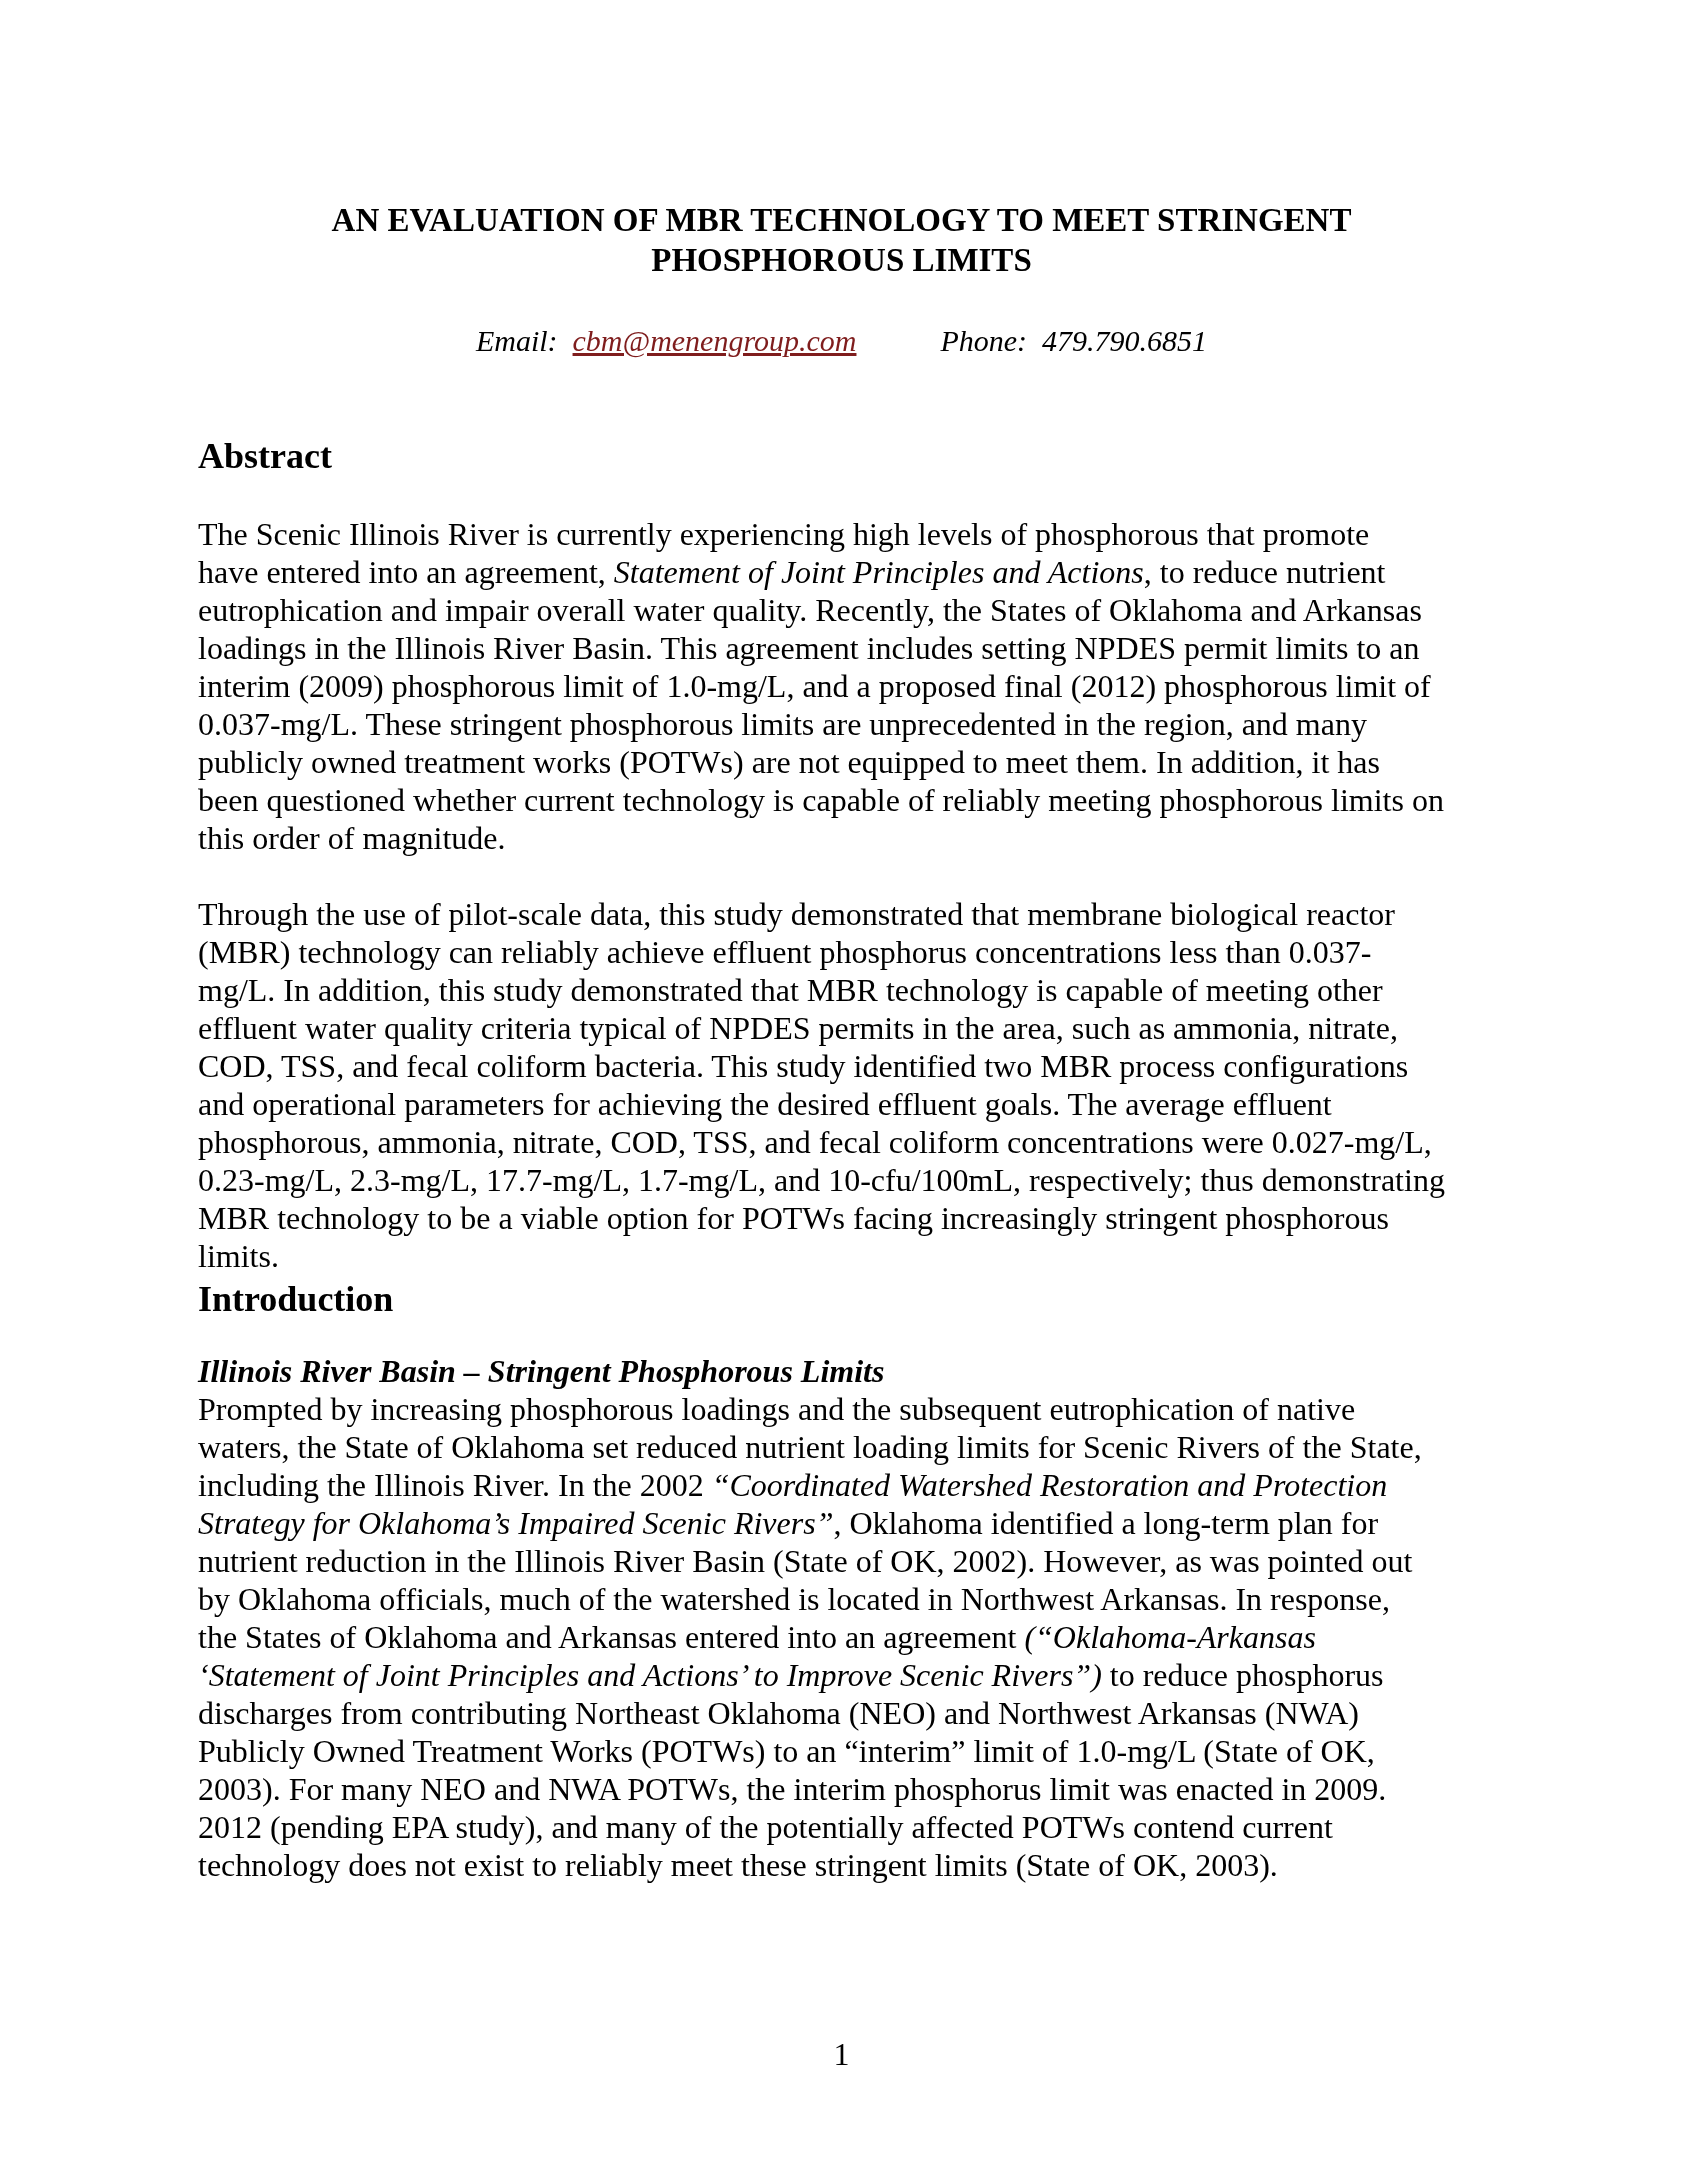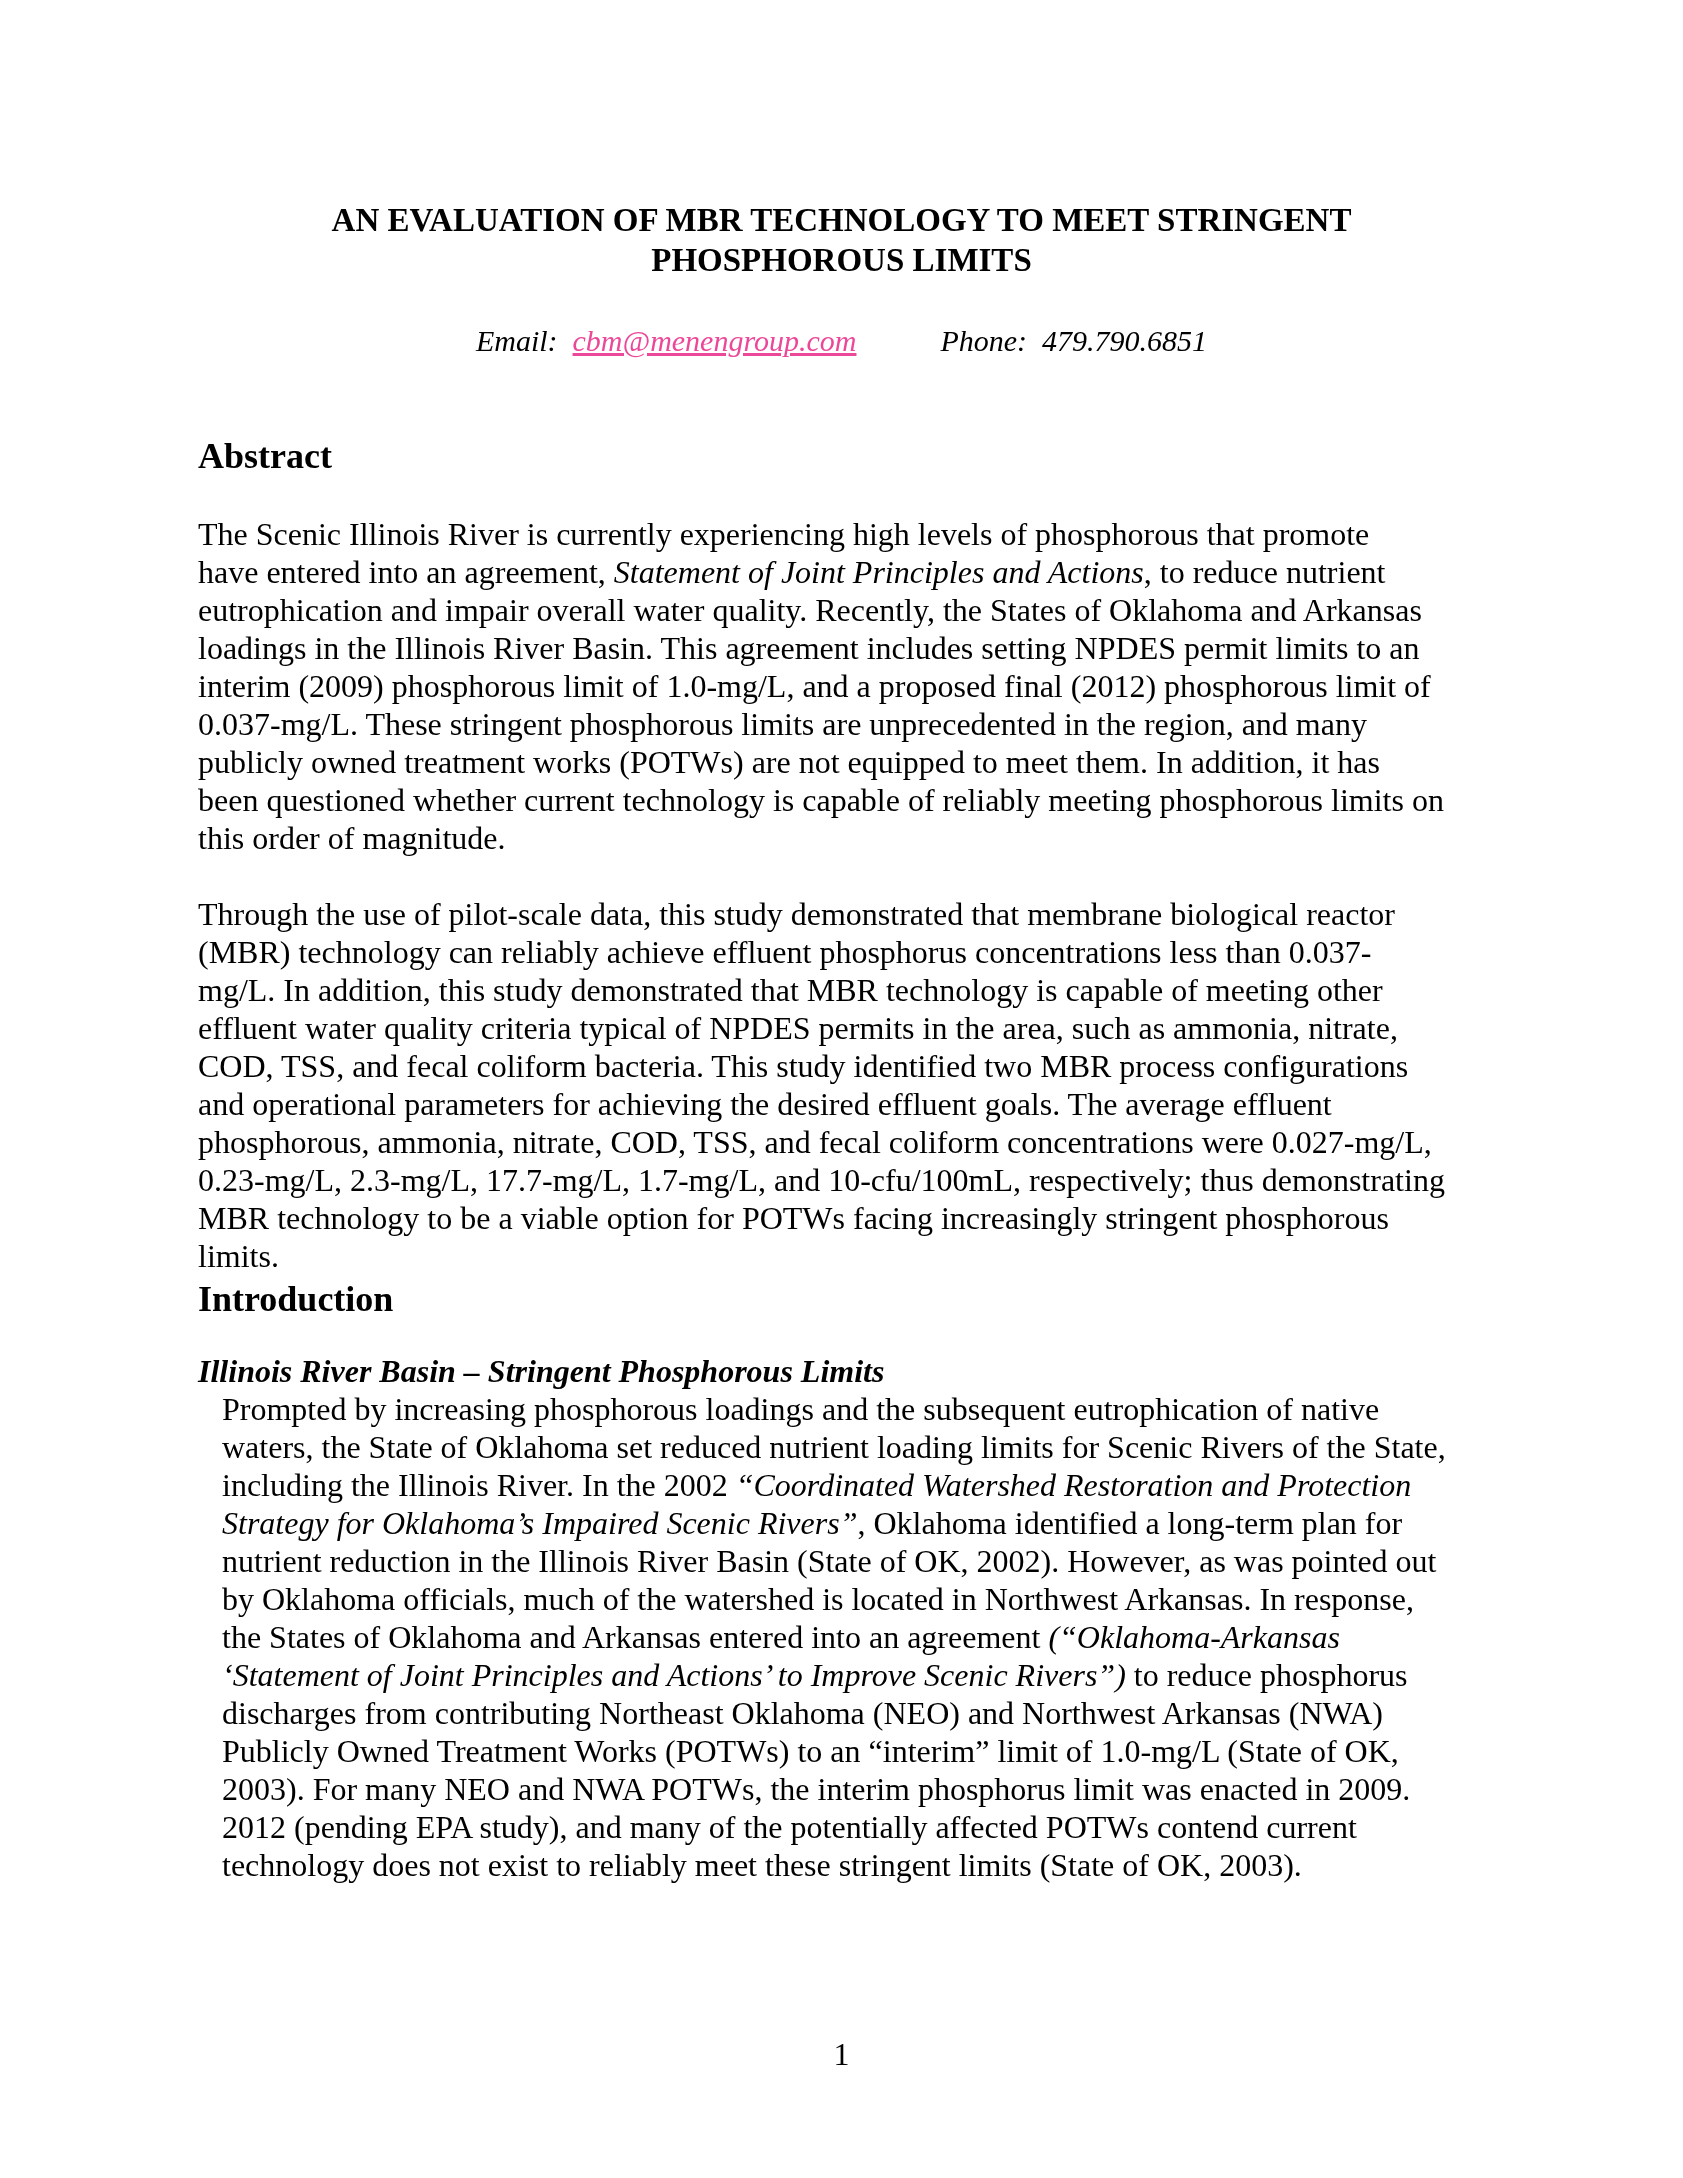--- a/index.html
+++ b/index.html
@@ -10,21 +10,21 @@
   .page { position: absolute; left: 198px; top: 0; width: 1287px; }
   .title {
     position: absolute; left: 0; top: 200px; width: 1287px; text-align: center;
     font-weight: bold; font-size: 33px; line-height: 40px; margin: 0;
   }
   .title div { display: block; }
   .author {
     position: absolute; left: 0; top: 321px; width: 1287px; text-align: center;
     font-style: italic; font-size: 30px; line-height: 40px;
   }
-  .author a { color: #ec4899; text-decoration: underline; }
+  .author a { color: #7f1d1d; text-decoration: underline; }
   .author .gap { display: inline-block; width: 69px; }
   .h1 {
     position: absolute; left: 0; width: 1287px; text-align: left;
     font-weight: bold; font-size: 36px; line-height: 40px; margin: 0;
   }
   .para {
     position: absolute; left: 0; width: 1287px;
     font-size: 32px; line-height: 38px; margin: 0;
     white-space: normal;
   }
@@ -78,21 +78,21 @@
       <span class="line">COD, TSS, and fecal coliform bacteria.  This study identified two MBR process configurations</span>
       <span class="line">and operational parameters for achieving the desired effluent goals.  The average effluent</span>
       <span class="line">phosphorous, ammonia, nitrate, COD, TSS, and fecal coliform concentrations were 0.027-mg/L,</span>
       <span class="line">0.23-mg/L, 2.3-mg/L, 17.7-mg/L, 1.7-mg/L, and 10-cfu/100mL, respectively; thus demonstrating</span>
       <span class="line">MBR technology to be a viable option for POTWs facing increasingly stringent phosphorous</span>
       <span class="line">limits.</span>
     </div>
 
   <h2 class="h1" style="top:1279px;">Introduction</h2>
   <div class="sub" style="top:1352px;">Illinois River Basin – Stringent Phosphorous Limits</div>
-  <div class="para" style="top:1390px;margin-left:24px;">
+  <div class="para" style="top:1390px;">
       <span class="line">Prompted by increasing phosphorous loadings and the subsequent eutrophication of native</span>
       <span class="line">waters, the State of Oklahoma set reduced nutrient loading limits for Scenic Rivers of the State,</span>
       <span class="line">including the Illinois River.  In the 2002 <em>“Coordinated Watershed Restoration and Protection</em></span>
       <span class="line"><em>Strategy for Oklahoma’s Impaired Scenic Rivers”</em>, Oklahoma identified a long-term plan for</span>
       <span class="line">nutrient reduction in the Illinois River Basin (State of OK, 2002).  However, as was pointed out</span>
       <span class="line">by Oklahoma officials, much of the watershed is located in Northwest Arkansas.  In response,</span>
       <span class="line">the States of Oklahoma and Arkansas entered into an agreement <em>(“Oklahoma-Arkansas</em></span>
       <span class="line"><em>‘Statement of Joint Principles and Actions’ to Improve Scenic Rivers”)</em> to reduce phosphorus</span>
       <span class="line">discharges from contributing  Northeast Oklahoma (NEO) and Northwest Arkansas (NWA)</span>
       <span class="line">Publicly Owned Treatment Works (POTWs) to an “interim” limit of 1.0-mg/L (State of OK,</span>

